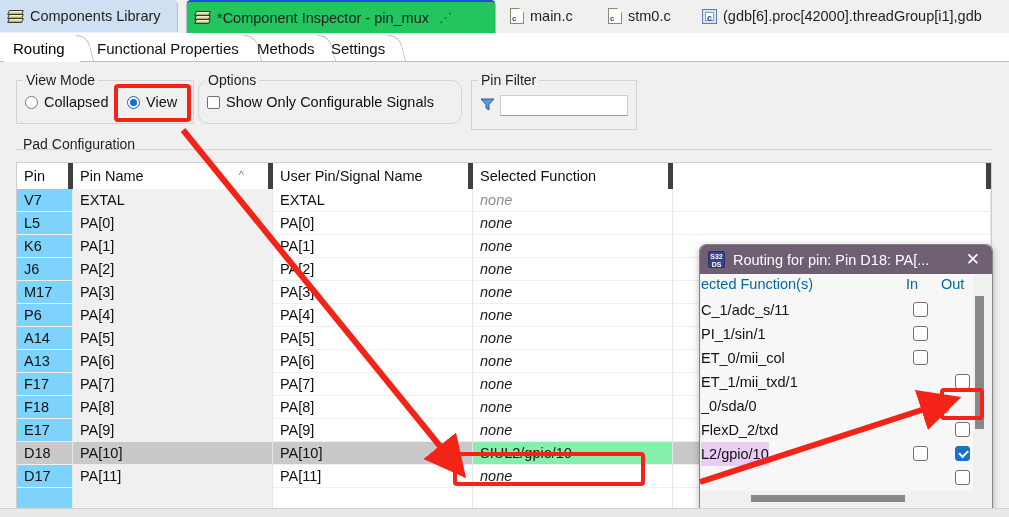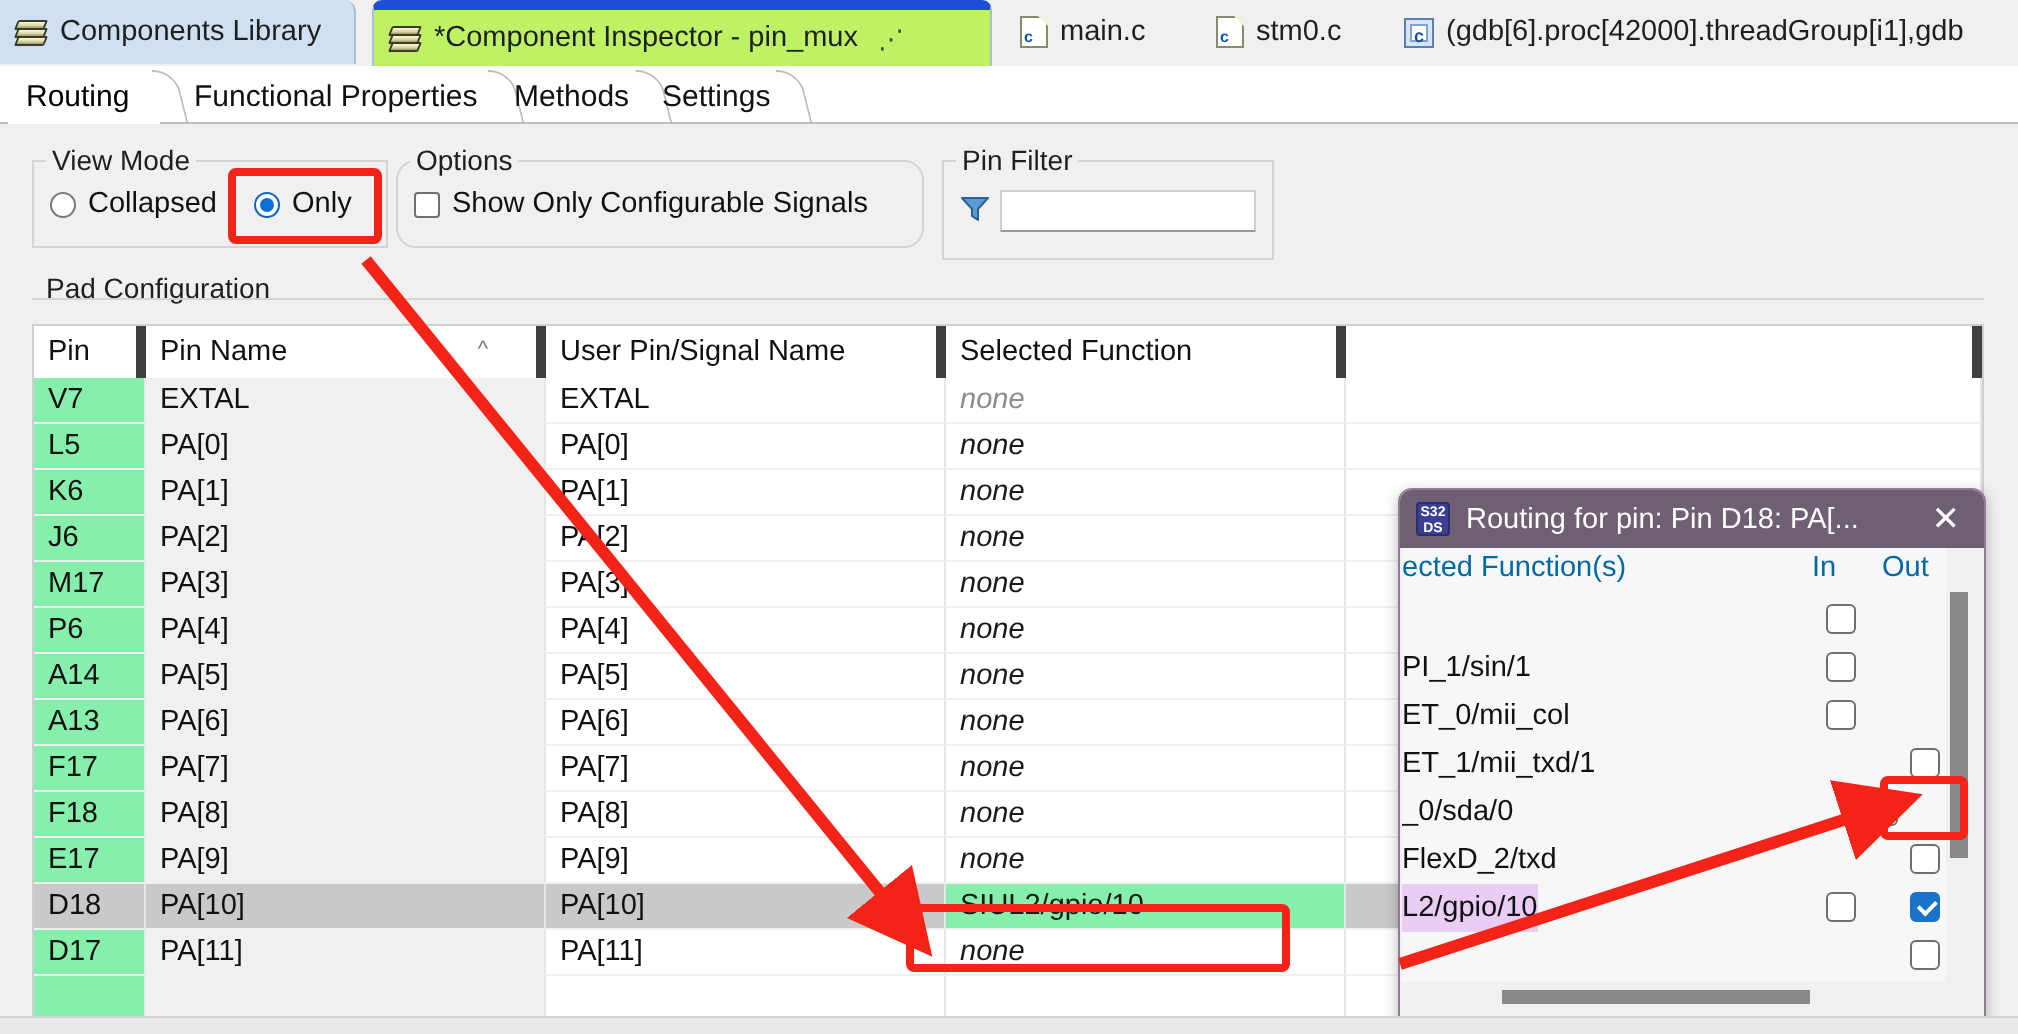--- a/index.html
+++ b/index.html
@@ -25,24 +25,24 @@
     font-size: 14.5px; color: #1f1f1f;
     box-sizing: border-box;
     white-space: nowrap;
   }
   .etab.inactive {
     background: #cfe0f2;
     border-right: 1px solid #a9bed6;
     border-top-right-radius: 6px;
   }
   .etab.active {
-    background: #bef264;
+    background: #22c55e;
     border-left: 1px solid #a9bed6;
     border-right: 1px solid #a9bed6;
-    border-top: 5px solid #1d4ed8;
+    border-top: 2px solid #1d4ed8;
     border-top-left-radius: 5px;
     border-top-right-radius: 5px;
     height: 33px;
   }
   .etab.plain { background: transparent; }
   .etab .close-x { font-size: 13px; color: #444; margin-left: 4px; }
 
   
   .icon-comp { width: 16px; height: 15px; position: relative; flex: 0 0 16px; }
   .icon-comp i {
@@ -168,21 +168,21 @@
   .th .sortmark{
     position:absolute; right:24px; top:-1px; font-size:11px; color:#777;
   }
   .trow{ position:absolute; left:0; width:100%; height:23px; }
   .trow .cell{
     position:absolute; top:0; height:23px; line-height:23px;
     font-size:14.5px; color:#111; padding-left:7px; box-sizing:border-box;
     border-right:1px solid #e6e6e6; border-bottom:1px solid #efefef;
     white-space:nowrap; overflow:hidden;
   }
-  .trow .cell.c0{ background:#86efac; color:#111; }
+  .trow .cell.c0{ background:#7dd3fc; color:#111; }
   .trow .cell.c1{ background:#f0f0f0; }
   .trow .cell.c2{ background:#ffffff; }
   .trow .cell.c3{ background:#ffffff; font-style:italic; color:#1a1a1a;}
   .trow .cell.c4{ background:#ffffff; }
   .trow.r0 .cell.c3{ color:#8d8d8d; }
   .trow.sel .cell.c0{ background:#c9c9c9; }
   .trow.sel .cell.c1{ background:#c9c9c9; }
   .trow.sel .cell.c2{ background:#c9c9c9; }
   .trow.sel .cell.c3{ background:#86efac; font-style:normal; }
   .trow.sel .cell.c4{ background:#c9c9c9; }
@@ -333,21 +333,21 @@
   <div class="body-panel">
 
     <div class="group" style="left:16px;top:18px;width:178px;height:44px;">
       <span class="g-title">View Mode</span>
       <div class="radio-row" style="left:8px;top:13px;">
         <span class="radio"></span>
         <span>Collapsed</span>
       </div>
       <div class="radio-row" style="left:110px;top:13px;">
         <span class="radio on"></span>
-        <span>Only</span>
+        <span>View</span>
       </div>
     </div>
 
     <div class="group" style="left:198px;top:18px;width:264px;height:44px;border-radius:10px;">
       <span class="g-title">Options</span>
       <div class="radio-row" style="left:8px;top:13px;">
         <span class="cbox"></span>
         <span>Show Only Configurable Signals</span>
       </div>
     </div>
@@ -488,20 +488,21 @@
       </div>
 
       <div class="dlg-list" style="left:1px;top:29px;width:272px;height:217px;">
         <div class="dlg-hdr">
           <span class="h-fn">ected Function(s)</span>
           <span class="h-in">In</span>
           <span class="h-out">Out</span>
         </div>
         <div id="dialog-rows">
             <div class="dlg-row" style="top: 24px;">
+              <span class="fn">C_1/adc_s/11</span>
               <span class="dcb" style="left: 212px;"></span>
             </div>
             <div class="dlg-row" style="top: 48px;">
               <span class="fn">PI_1/sin/1</span>
               <span class="dcb" style="left: 212px;"></span>
             </div>
             <div class="dlg-row" style="top: 72px;">
               <span class="fn">ET_0/mii_col</span>
               <span class="dcb" style="left: 212px;"></span>
             </div>

